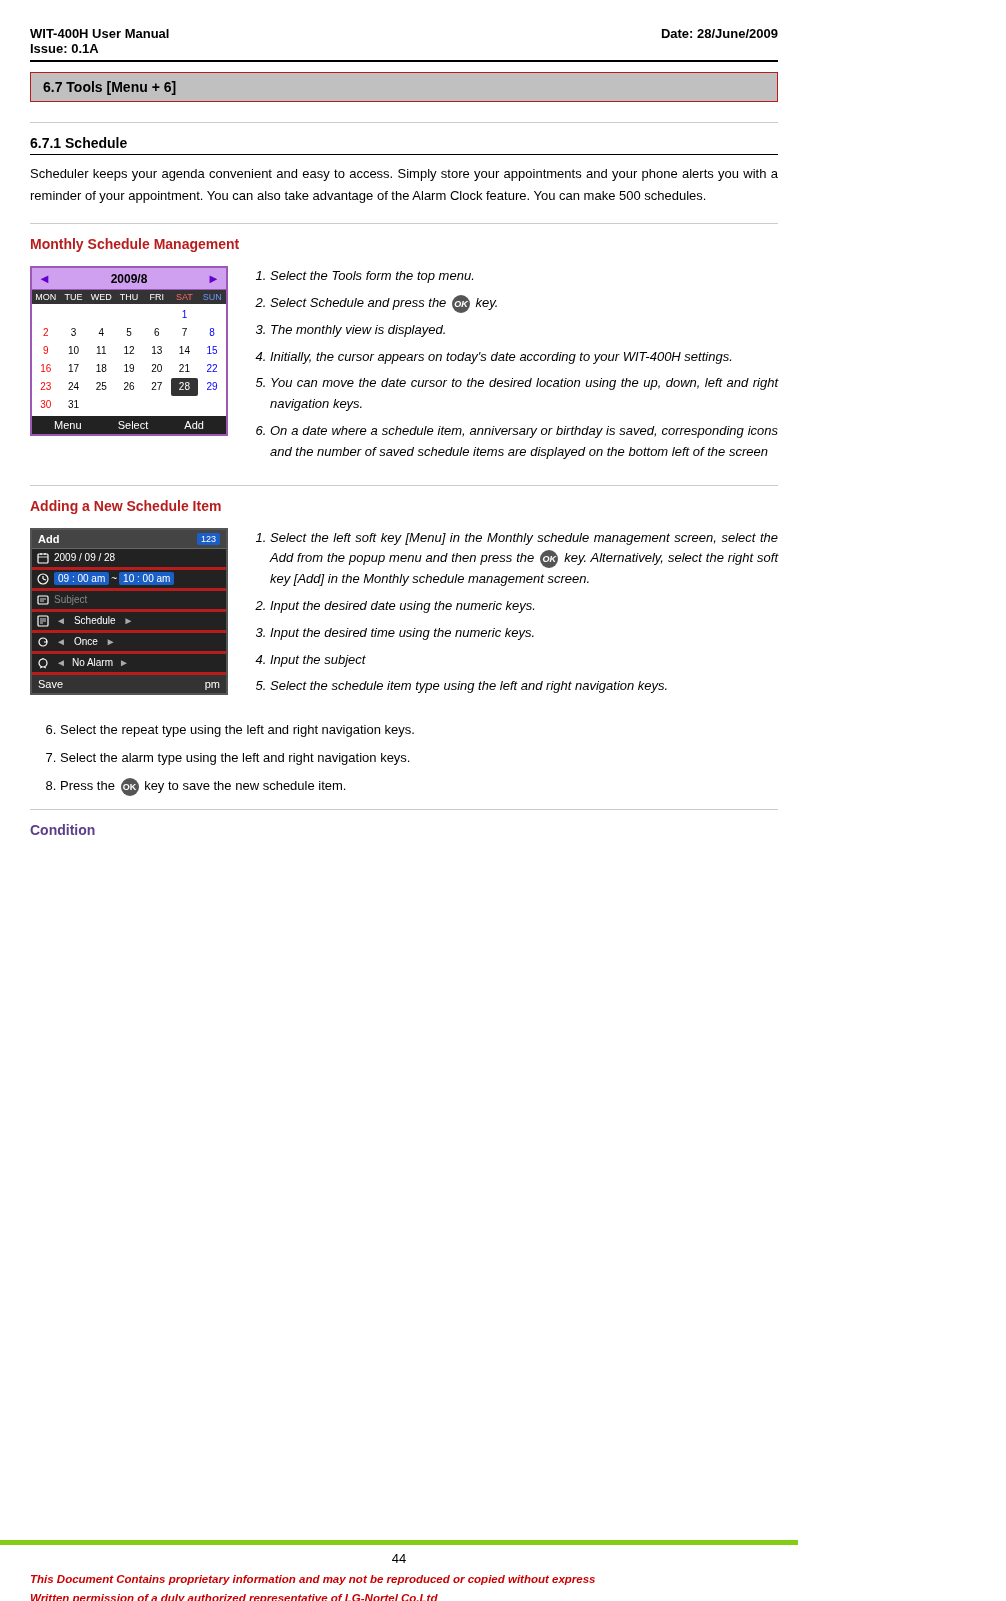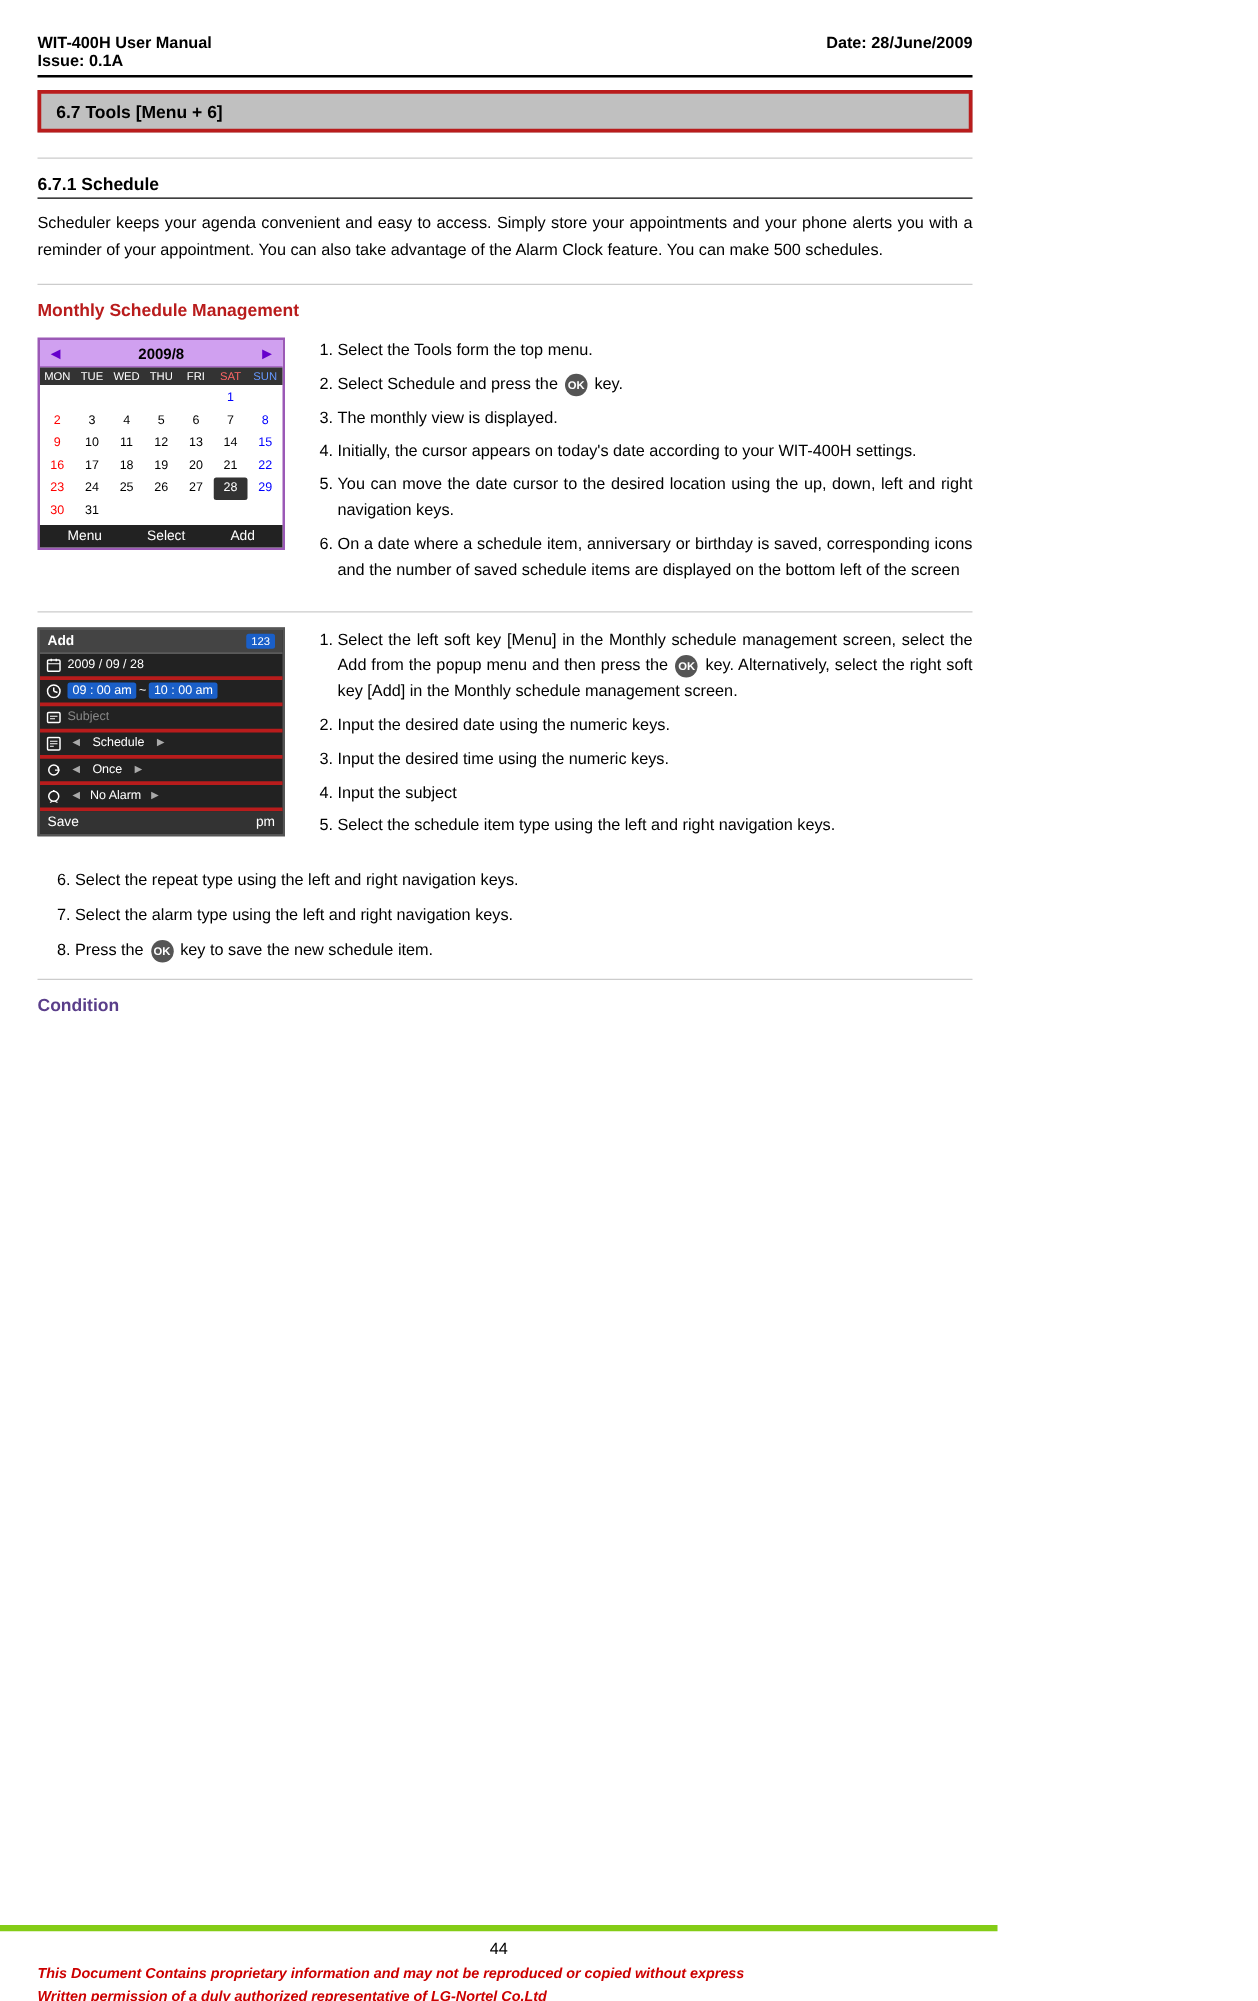--- a/index.html
+++ b/index.html
@@ -28,21 +28,21 @@
       border-bottom: 2px solid #000;
       padding-bottom: 4px;
       margin-bottom: 10px;
     }
     .doc-header-left { font-weight: bold; font-size: 13px; }
     .doc-header-right { font-weight: bold; font-size: 13px; }
 
     
     .section-67 {
       background: #c0c0c0;
-      border: 3px solid #b91c1c;
+      border: 1px solid #b91c1c;
       padding: 6px 12px;
       font-weight: bold;
       font-size: 14px;
       margin-bottom: 20px;
     }
 
     
     .section-671 {
       border-bottom: 1px solid #000;
       padding-bottom: 3px;
@@ -77,20 +77,21 @@
     }
     .two-col .img-col {
       flex: 0 0 auto;
       width: 200px;
     }
     .two-col .text-col {
       flex: 1;
     }
     .two-col .text-col ol {
       padding-left: 20px;
+      font-style: italic;
     }
     .two-col .text-col ol li {
       margin-bottom: 6px;
       line-height: 1.6;
       text-align: justify;
     }
 
     
     .calendar-widget {
       border: 2px solid #9b59b6;
@@ -402,20 +403,21 @@
         <li>The monthly view is displayed.</li>
         <li>Initially, the cursor appears on today's date according to your WIT-400H settings.</li>
         <li>You can move the date cursor to the desired location using the up, down, left and right navigation keys.</li>
         <li>On a date where a schedule item, anniversary or birthday is saved, corresponding icons and the number of saved schedule items are displayed on the bottom left of the screen</li>
       </ol>
     </div>
   </div>
 
   <hr class="divider">
 
+  <p class="subsection-heading">Adding a New Schedule Item</p>
 
   <div class="two-col">
     <div class="img-col">
 
       <div class="add-widget">
         <div class="add-widget-header">
           <span class="title">Add</span>
           <span class="badge">123</span>
         </div>
 

